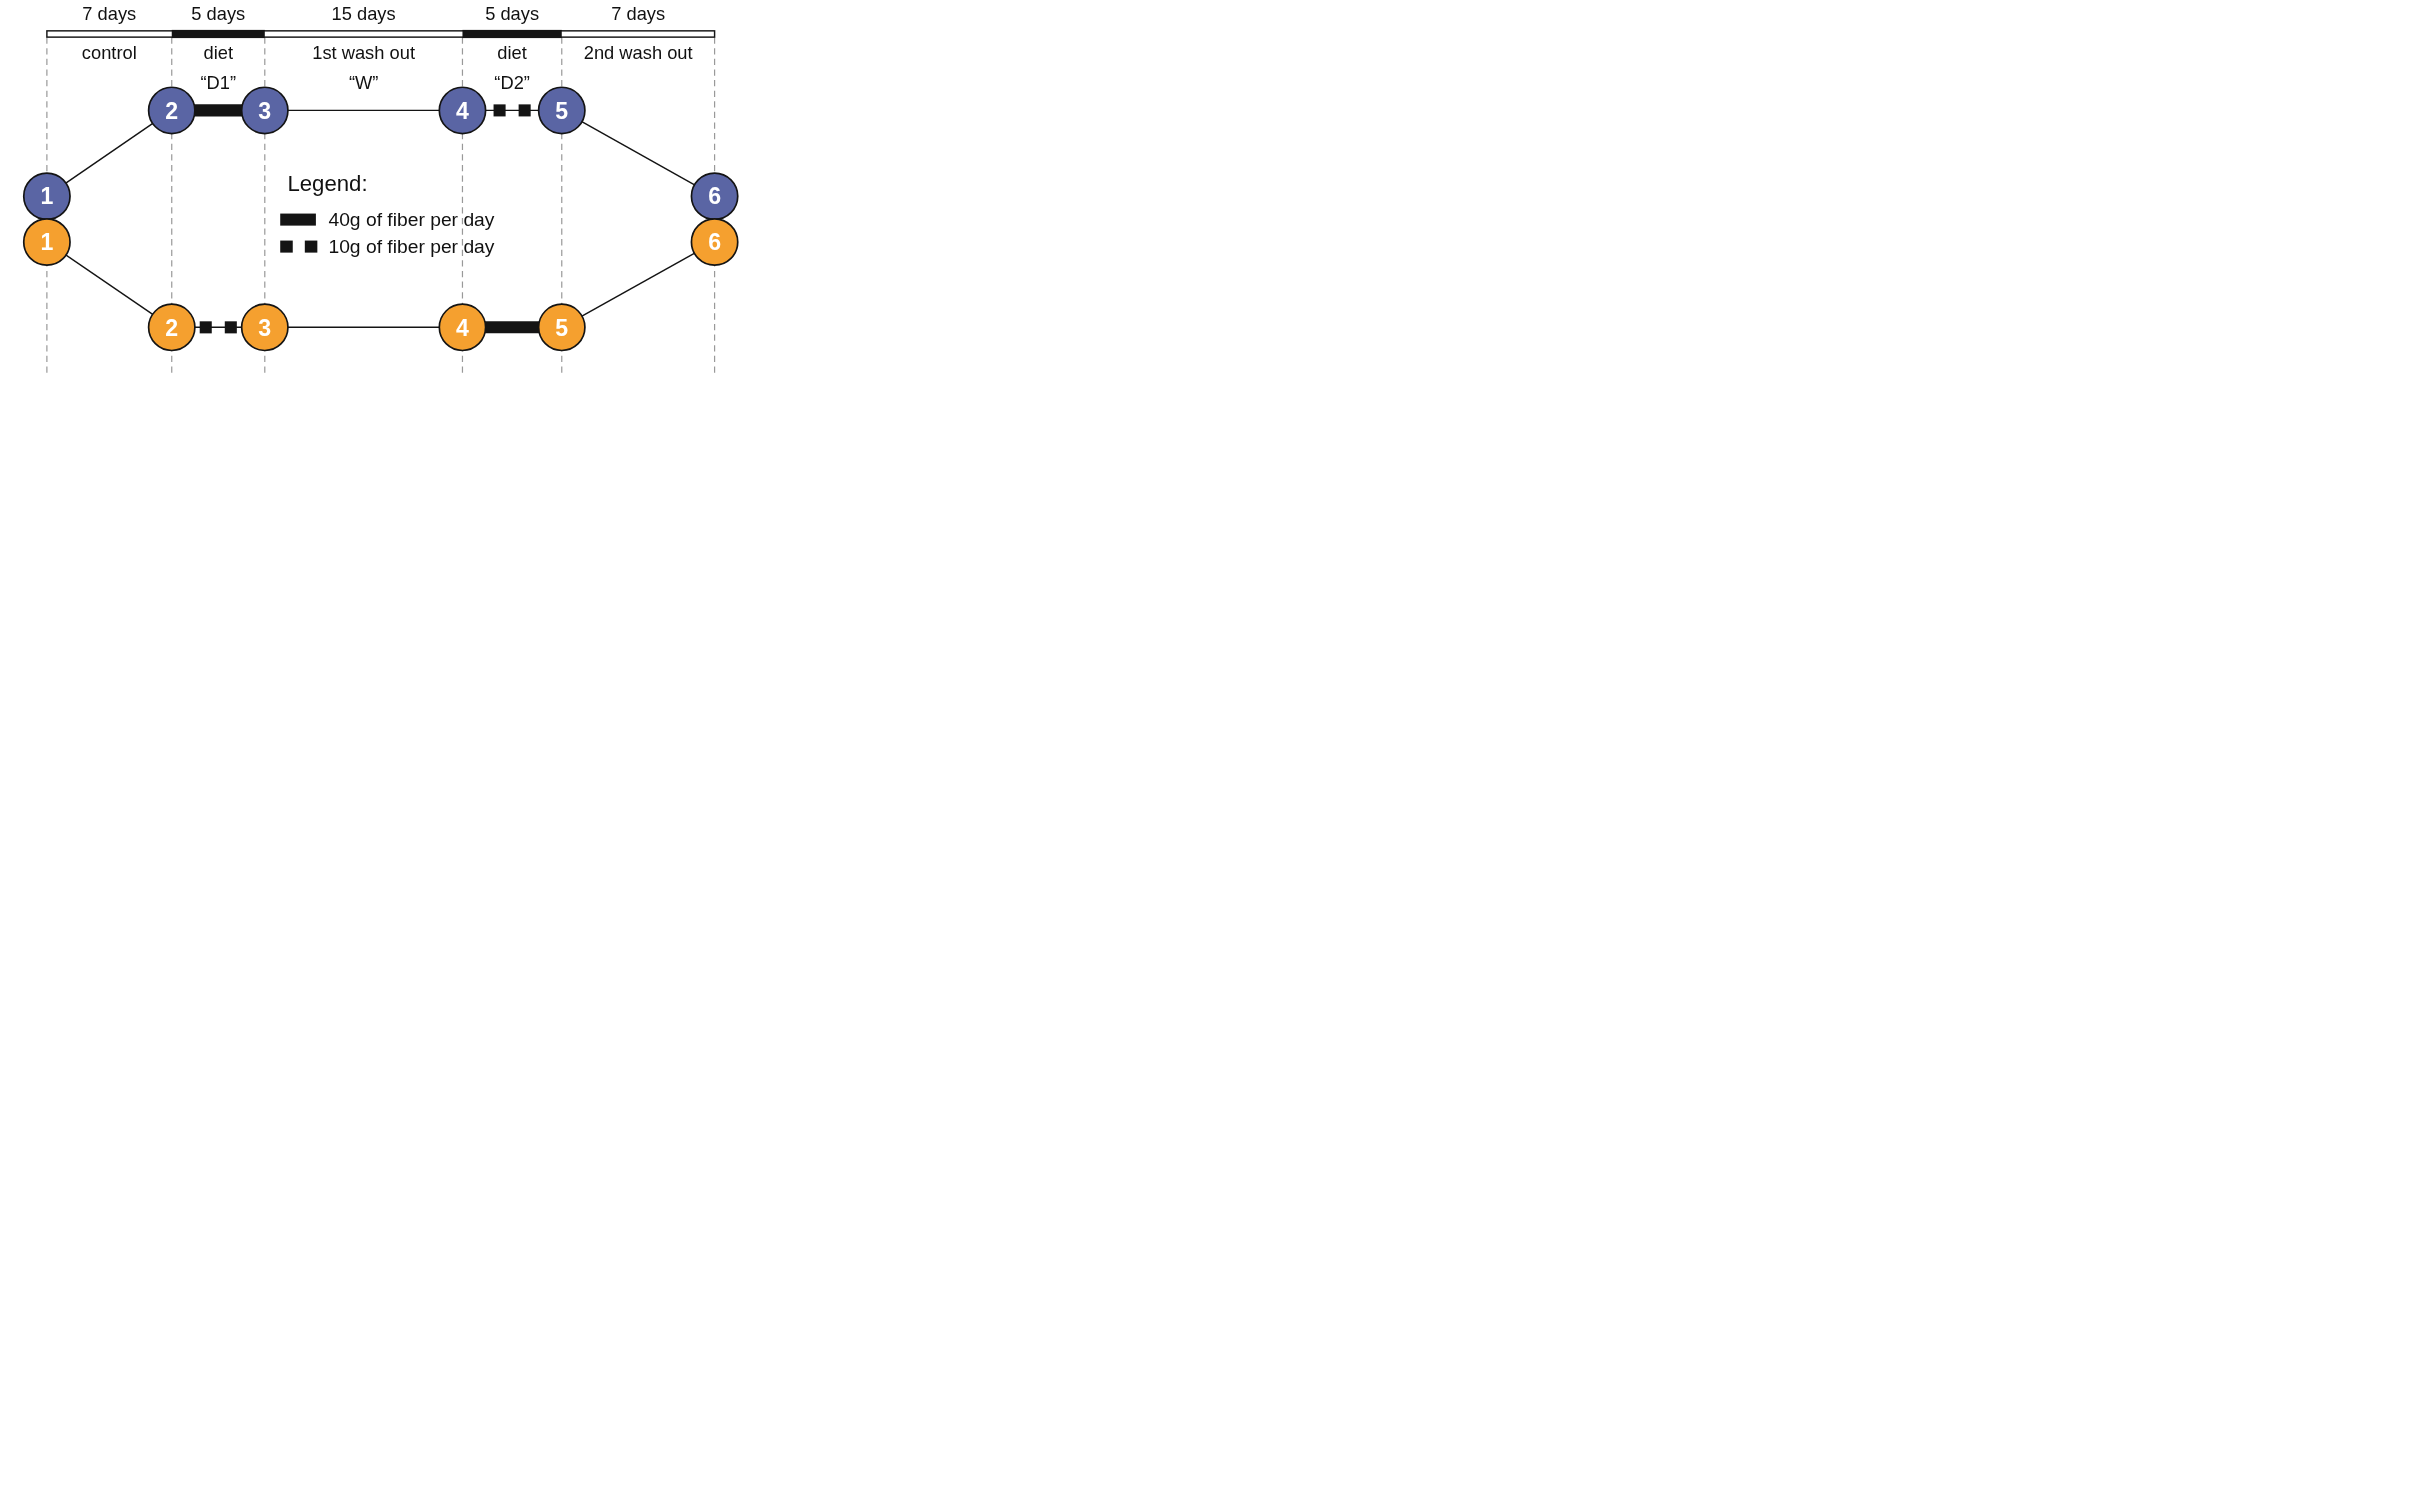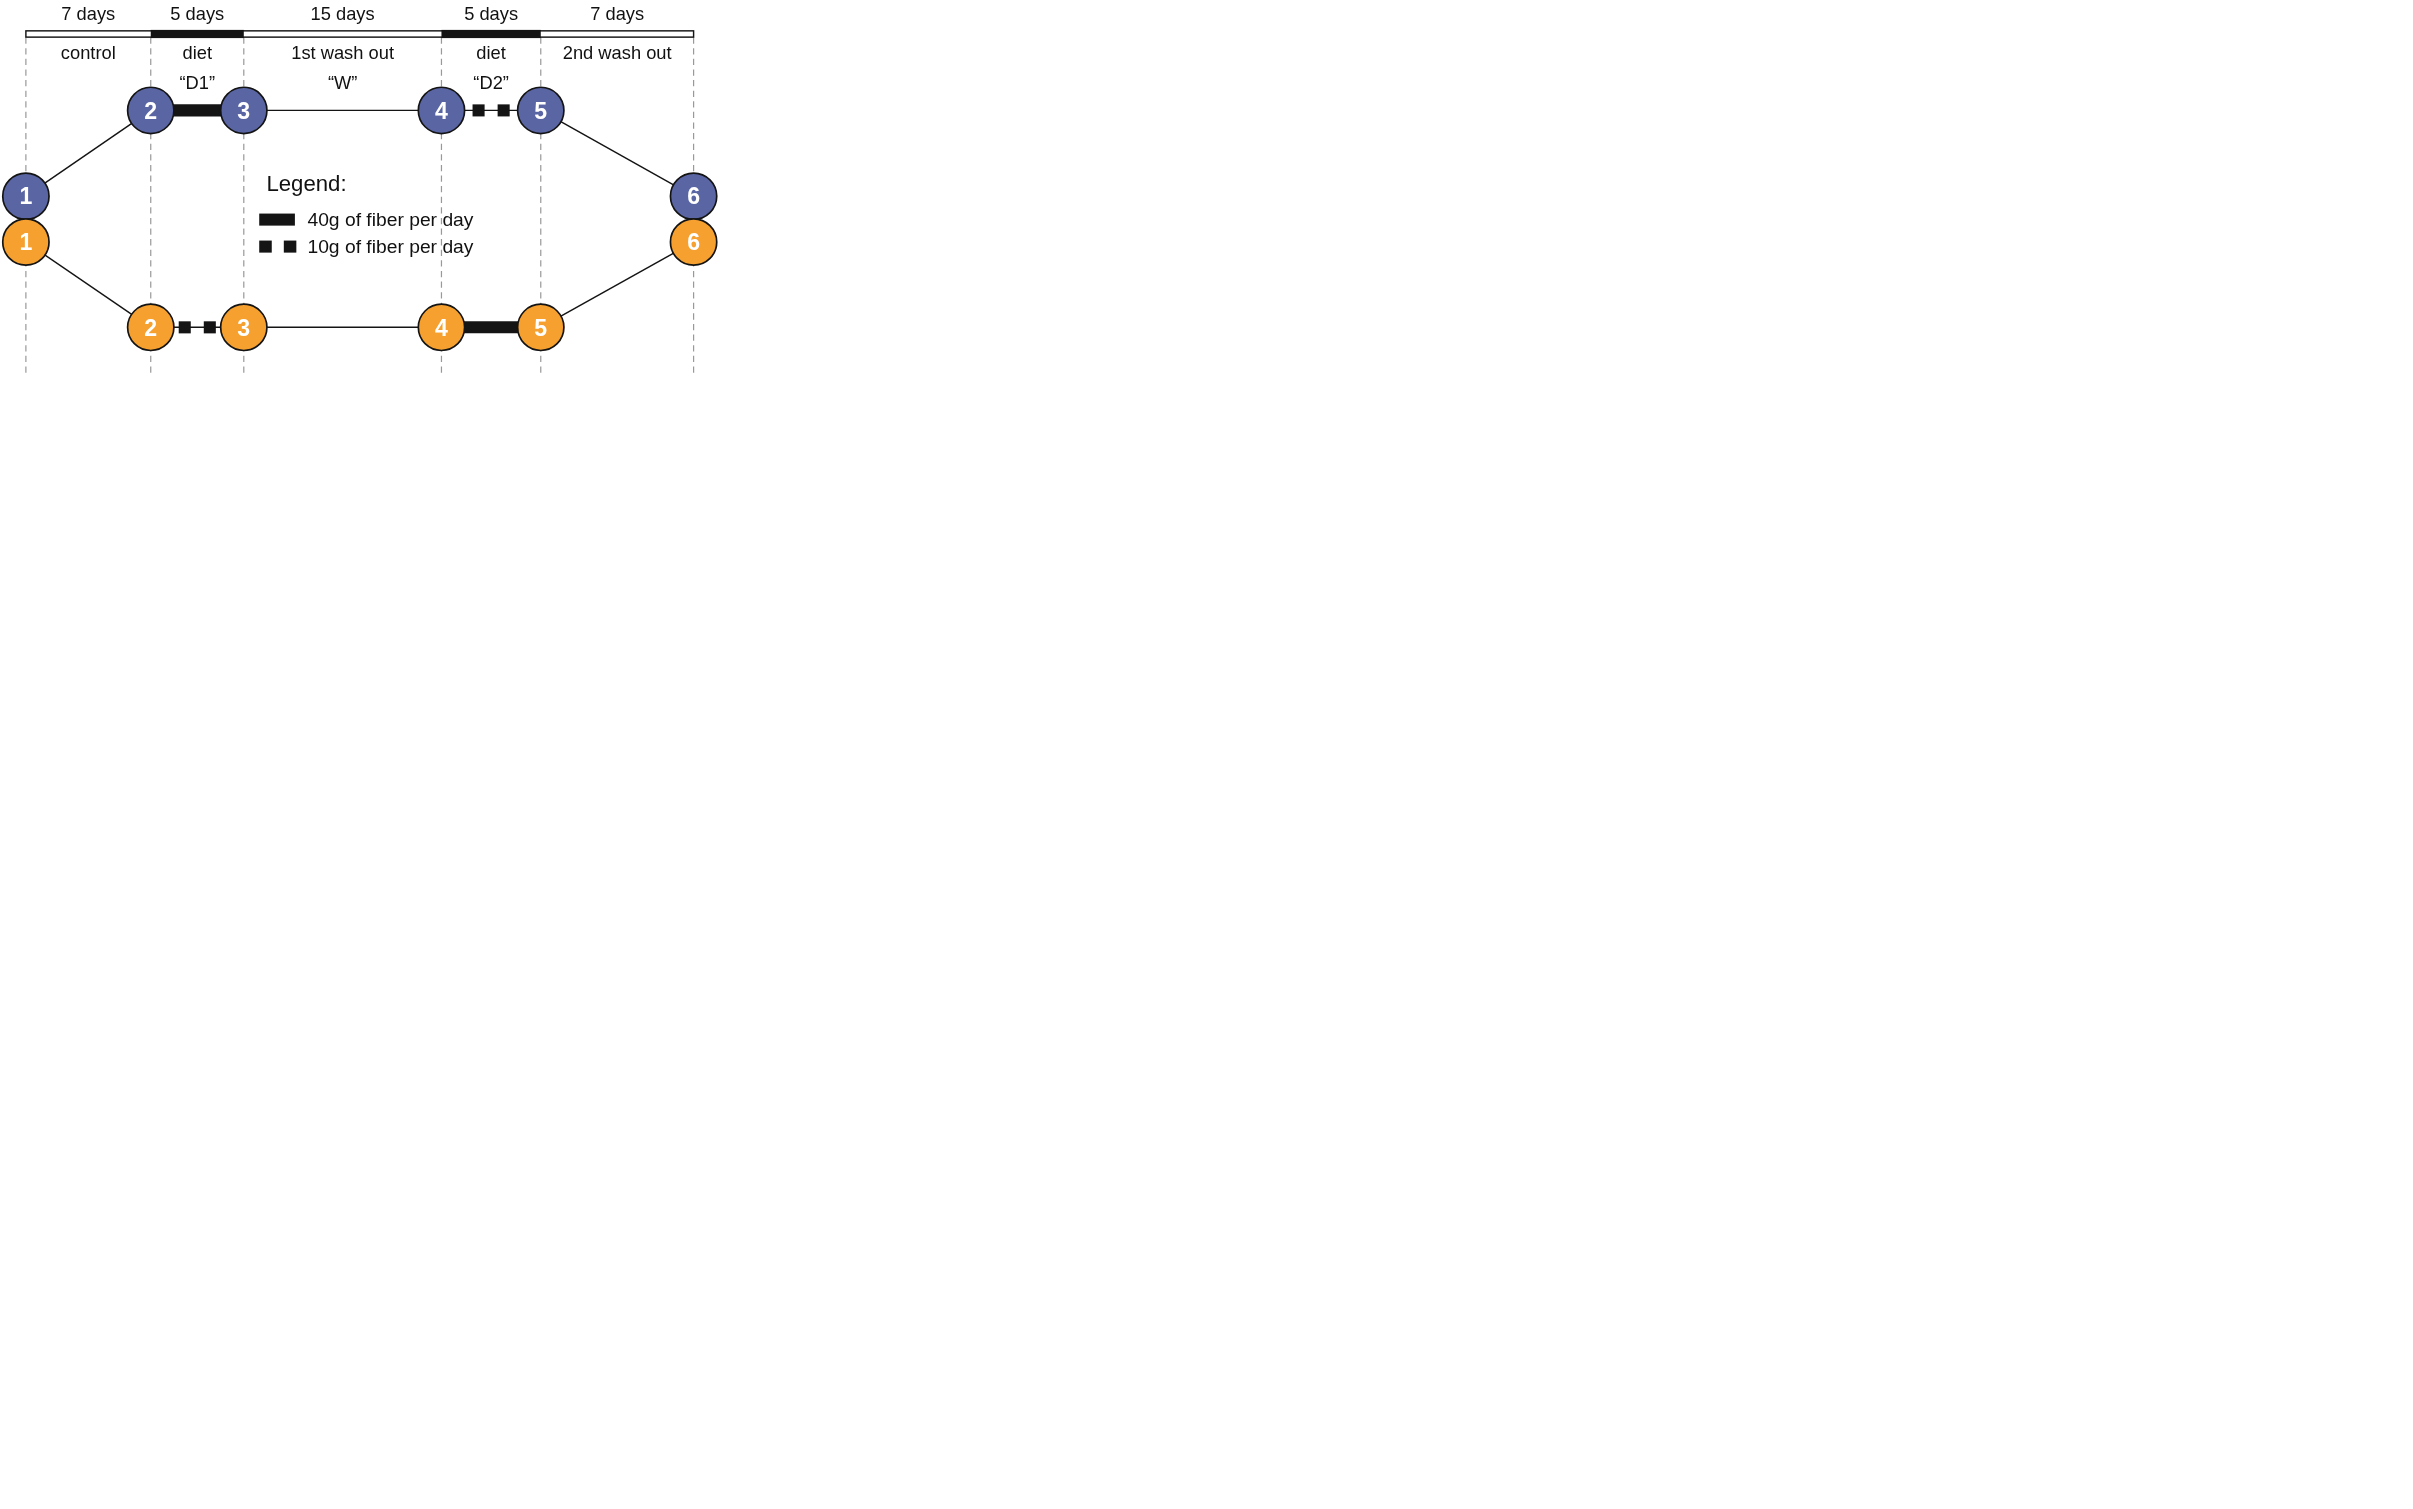--- a/index.html
+++ b/index.html
@@ -7,20 +7,21 @@
     padding: 0;
     background: #ffffff;
   }
   .figure-canvas {
     position: relative;
     width: 719px;
     height: 377px;
     background: #ffffff;
     font-family: "Liberation Sans", sans-serif;
     overflow: hidden;
+    margin-left: 21px;
   }
   svg text {
     font-family: "Liberation Sans", sans-serif;
     fill: #111111;
   }
   .lbl {
     font-size: 38px;
   }
   .code-lbl {
     font-size: 38px;

